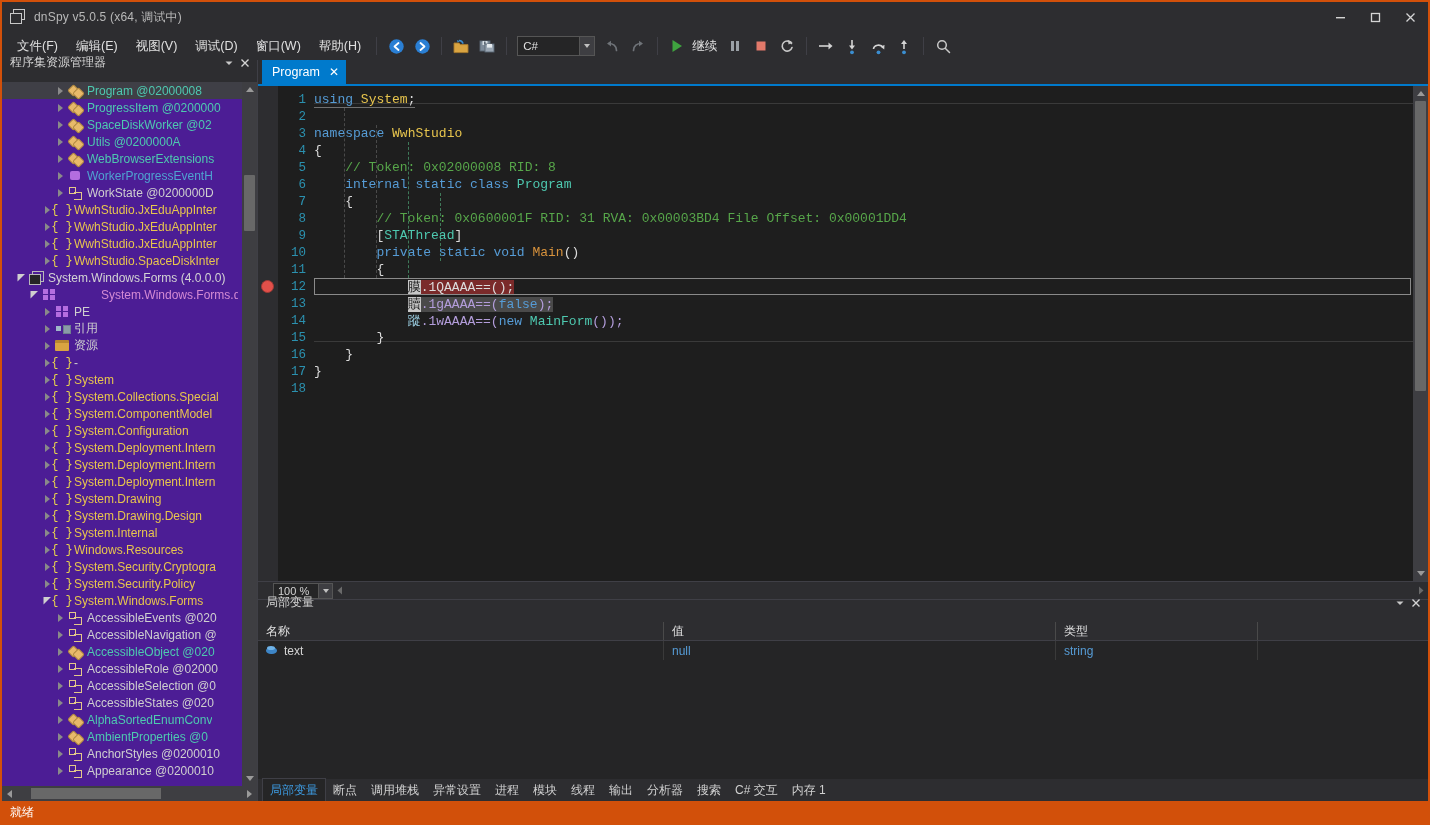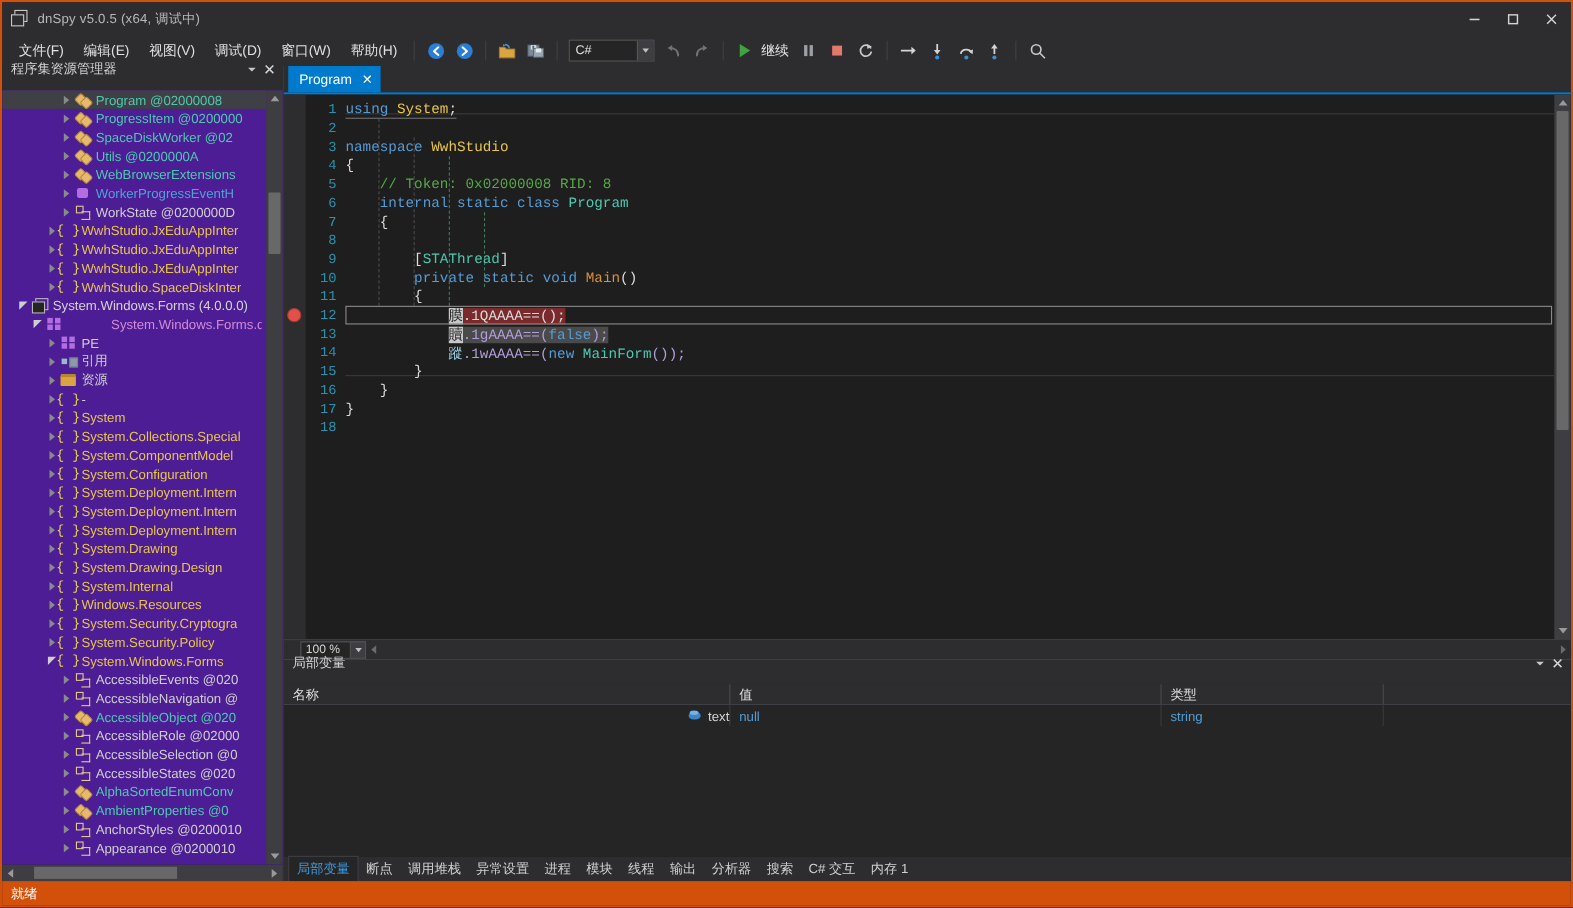--- a/index.html
+++ b/index.html
@@ -1143,21 +1143,21 @@
             <div class="hr-top" style="top:17px;"></div>
             <div class="hr-top" style="top:255px;"></div>
             <div id="codelines">
                 <div class="cline"><span class="lnum">1</span><span class="ctext"><span class="k ul-sys">using</span><span class="p ul-sys"> </span><span class="ns-y ul-sys">System</span><span class="p ul-sys">;</span></span></div>
                 <div class="cline"><span class="lnum">2</span><span class="ctext"></span></div>
                 <div class="cline"><span class="lnum">3</span><span class="ctext"><span class="k">namespace</span><span class="p"> </span><span class="ns-y">WwhStudio</span></span></div>
                 <div class="cline"><span class="lnum">4</span><span class="ctext"><span class="p">{</span></span></div>
                 <div class="cline"><span class="lnum">5</span><span class="ctext"><span class="cm">    // Token: 0x02000008 RID: 8</span></span></div>
                 <div class="cline"><span class="lnum">6</span><span class="ctext"><span class="p">    </span><span class="k">internal static class</span><span class="p"> </span><span class="t">Program</span></span></div>
                 <div class="cline"><span class="lnum">7</span><span class="ctext"><span class="p">    {</span></span></div>
-                <div class="cline"><span class="lnum">8</span></div>
+                <div class="cline"><span class="lnum">8</span><span class="ctext"><span class="cm">        // Token: 0x0600001F RID: 31 RVA: 0x00003BD4 File Offset: 0x00001DD4</span></span></div>
                 <div class="cline"><span class="lnum">9</span><span class="ctext"><span class="p">        [</span><span class="t">STAThread</span><span class="p">]</span></span></div>
                 <div class="cline"><span class="lnum">10</span><span class="ctext"><span class="p">        </span><span class="k">private static void</span><span class="p"> </span><span class="orange">Main</span><span class="p">()</span></span></div>
                 <div class="cline"><span class="lnum">11</span><span class="ctext"><span class="p">        {</span></span></div>
                 <div class="cline"><span class="lnum">12</span><span class="ctext"><span class="p">            </span><span class="stmt-hl-cjk">膜</span><span class="stmt-hl">.1QAAAA==();</span></span></div>
                 <div class="cline"><span class="lnum">13</span><span class="ctext"><span class="p">            </span><span class="stmt-hl-cjk">贖</span><span class="sel-hl"><span class="ob">.1gAAAA==(</span><span class="k">false</span><span class="ob">);</span></span></span></div>
                 <div class="cline"><span class="lnum">14</span><span class="ctext"><span class="p">            </span><span class="ob-cjk">蹤</span><span class="ob">.1wAAAA==(</span><span class="k">new</span><span class="ob"> </span><span class="mf">MainForm</span><span class="ob">());</span></span></div>
                 <div class="cline"><span class="lnum">15</span><span class="ctext"><span class="p">        }</span></span></div>
                 <div class="cline"><span class="lnum">16</span><span class="ctext"><span class="p">    }</span></span></div>
                 <div class="cline"><span class="lnum">17</span><span class="ctext"><span class="p">}</span></span></div>
                 <div class="cline"><span class="lnum">18</span><span class="ctext"></span></div>
@@ -1210,21 +1210,21 @@
 
         <div class="grid-header">
           <div class="gh-cell" style="width:406px;flex:0 0 406px;">名称</div>
           <div class="gh-cell" style="width:392px;flex:0 0 392px;">值</div>
           <div class="gh-cell" style="width:202px;flex:0 0 202px;">类型</div>
           <div class="gh-cell" style="flex:1 1 auto;border-right:none;"></div>
         </div>
 
         <div class="grid-body" id="localsbody">
             <div class="grow">
-              <div class="gc name" style="width: 406px; flex: 0 0 406px;  justify-content: flex-end;">
+              <div class="gc name" style="width: 406px; flex: 0 0 406px; ">
                 <span class="var-icon"></span>
                 <span>text</span>
               </div>
               <div class="gc val" style="width: 392px; flex: 0 0 392px;">null</div>
               <div class="gc type" style="width: 202px; flex: 0 0 202px;">string</div>
               <div class="gc" style="flex: 1 1 auto; border-right: none;"></div>
             </div>
           </div>
 
         <div class="bottom-tabs" id="btabs">

